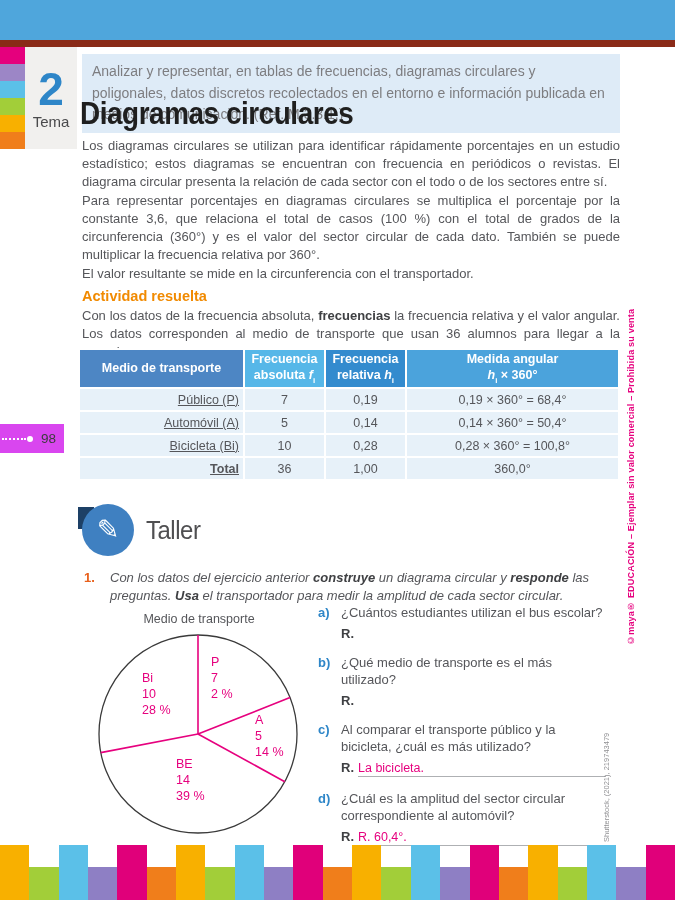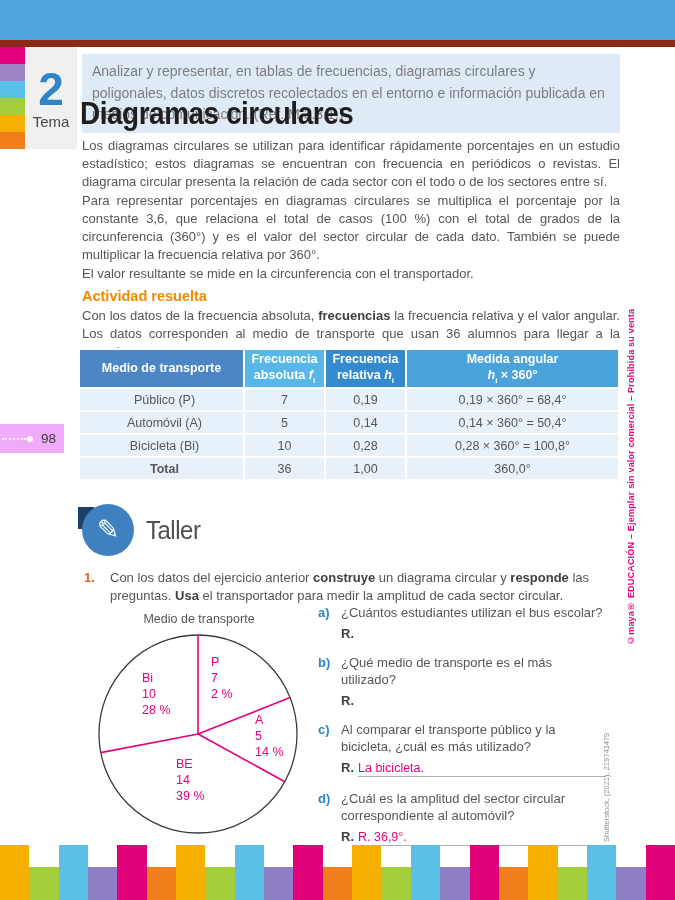--- a/index.html
+++ b/index.html
@@ -38,21 +38,21 @@
   .activity-text { left:82px; top:307px; width:538px; font-size:13px; line-height:18px; text-align:justify; }
   b.dark { color:#3f4043; }
 
   
   .freq-table { left:78px; top:348px; width:540px; border-collapse:collapse; table-layout:fixed; }
   .freq-table th, .freq-table td { border:2px solid #fff; }
   .freq-table th { height:34px; color:#fff; font-size:12.5px; font-weight:700; line-height:1.25;
     text-align:center; vertical-align:middle; padding:2px; }
   .freq-table td { height:23px; background:#e7f1f9; font-size:12.5px; text-align:center;
     vertical-align:middle; color:#55565a; padding:1px 4px; }
-  .freq-table td.first { text-align:center; padding-left:10px; }
+  .freq-table td.first { text-align:right; padding-left:10px;text-decoration:underline; }
   .th1 { background:#4d86c4; } .th2 { background:#56b7e8; }
   .th3 { background:#338bce; } .th4 { background:#4ba3dc; }
   .sym { font-style:italic; }
   .freq-table sub { font-size:8px; }
   .total-cell { font-weight:700; color:#3f4043; }
 
   
   .taller { left:78px; top:503px; width:540px; height:54px; display:flex; align-items:center; }
   .taller-iconwrap { position:relative; width:62px; height:54px; flex:none; }
   .taller-corner { position:absolute; left:0; top:4px; width:16px; height:22px; background:#1d4066; }
@@ -60,21 +60,21 @@
     background:#3f80c1; display:flex; align-items:center; justify-content:center; }
   .pencil { color:#fff; font-size:27px; line-height:1; transform:rotate(0deg); }
   .taller-label { font-size:26px; color:#4f4f51; letter-spacing:-0.5px; margin:0 12px 0 6px;
     transform:scaleX(.92); transform-origin:left center; }
   .std-box { background:#d9eaf8; flex:1; height:48px; padding:6px 9px; font-size:8.5px;
     line-height:1.55; color:#7d7d80; display:flex; align-items:center; }
 
   
   .exercise { left:84px; top:569px; width:530px; display:flex; font-size:13px; line-height:18px; }
   .ex-num { color:#e8611c; font-weight:700; width:26px; flex:none; }
-  .ex-text { width:480px; }
+  .ex-text { width:480px;font-style:italic; }
 
   
   .pie-wrap { left:92px; top:612px; width:214px; }
   .pie-title { text-align:center; font-size:12.5px; color:#55565a; margin-bottom:2px; }
   .pie-svg { display:block; }
   .pie-label { position:absolute; color:#e6017e; font-size:12.5px; line-height:16px; }
   .pl-P  { left:119px; top:42px; }
   .pl-Bi { left:50px;  top:58px; }
   .pl-A  { left:163px; top:100px; }
   .pl-BE { left:84px;  top:144px; }
@@ -92,21 +92,21 @@
 
   
   .maya-vert { left:626px; top:275px; height:370px; width:16px;
     writing-mode:vertical-rl; transform:rotate(180deg); font-size:9px; font-weight:700;
     color:#e6017e; letter-spacing:.2px; white-space:nowrap; }
   .credit-vert { left:602px; top:724px; height:118px; width:12px;
     writing-mode:vertical-rl; transform:rotate(180deg); font-size:7.5px; color:#909093;
     white-space:nowrap; }
 
   
-  .badge98 { left:0; top:424px; width:64px; height:29px; background:#f0abfc;
+  .badge98 { left:0; top:424px; width:64px; height:29px; background:#d946ef;
     display:flex; align-items:center; }
   .dots { width:24px; border-bottom:2px dotted #fff; margin-left:2px; }
   .dot { width:6px; height:6px; border-radius:50%; background:#fff; margin-left:1px; flex:none; }
   .badge-num { color:#3c3c3e; font-size:13.5px; margin-left:8px; }
 
   
   .footer-bars { left:0; bottom:0; width:675px; height:57px; display:flex; align-items:flex-end; }
   .fbar { flex:1; }
   .fbar.tall { height:55px; }
   .fbar.short { height:33px; }
@@ -259,21 +259,21 @@
       <span class="a-line">La bicicleta.</span>
     </div>
   </div>
   <div class="q-item">
     <div class="q-row">
       <span class="q-label">d)</span>
       <span class="q-text">¿Cuál es la amplitud del sector circular correspondiente al automóvil?</span>
     </div>
     <div class="a-row">
       <span class="a-prefix">R.</span>
-      <span class="a-line">R. 36,9°.</span>
+      <span class="a-line">R. 60,4°.</span>
     </div>
   </div>
 </div>
 
 <div class="abs maya-vert">©maya® EDUCACIÓN – Ejemplar sin valor comercial – Prohibida su venta</div>
 <div class="abs credit-vert">Shutterstock, (2021), 219743479</div>
 
 <div class="abs badge98">
   <span class="dots"></span>
   <span class="dot"></span>

